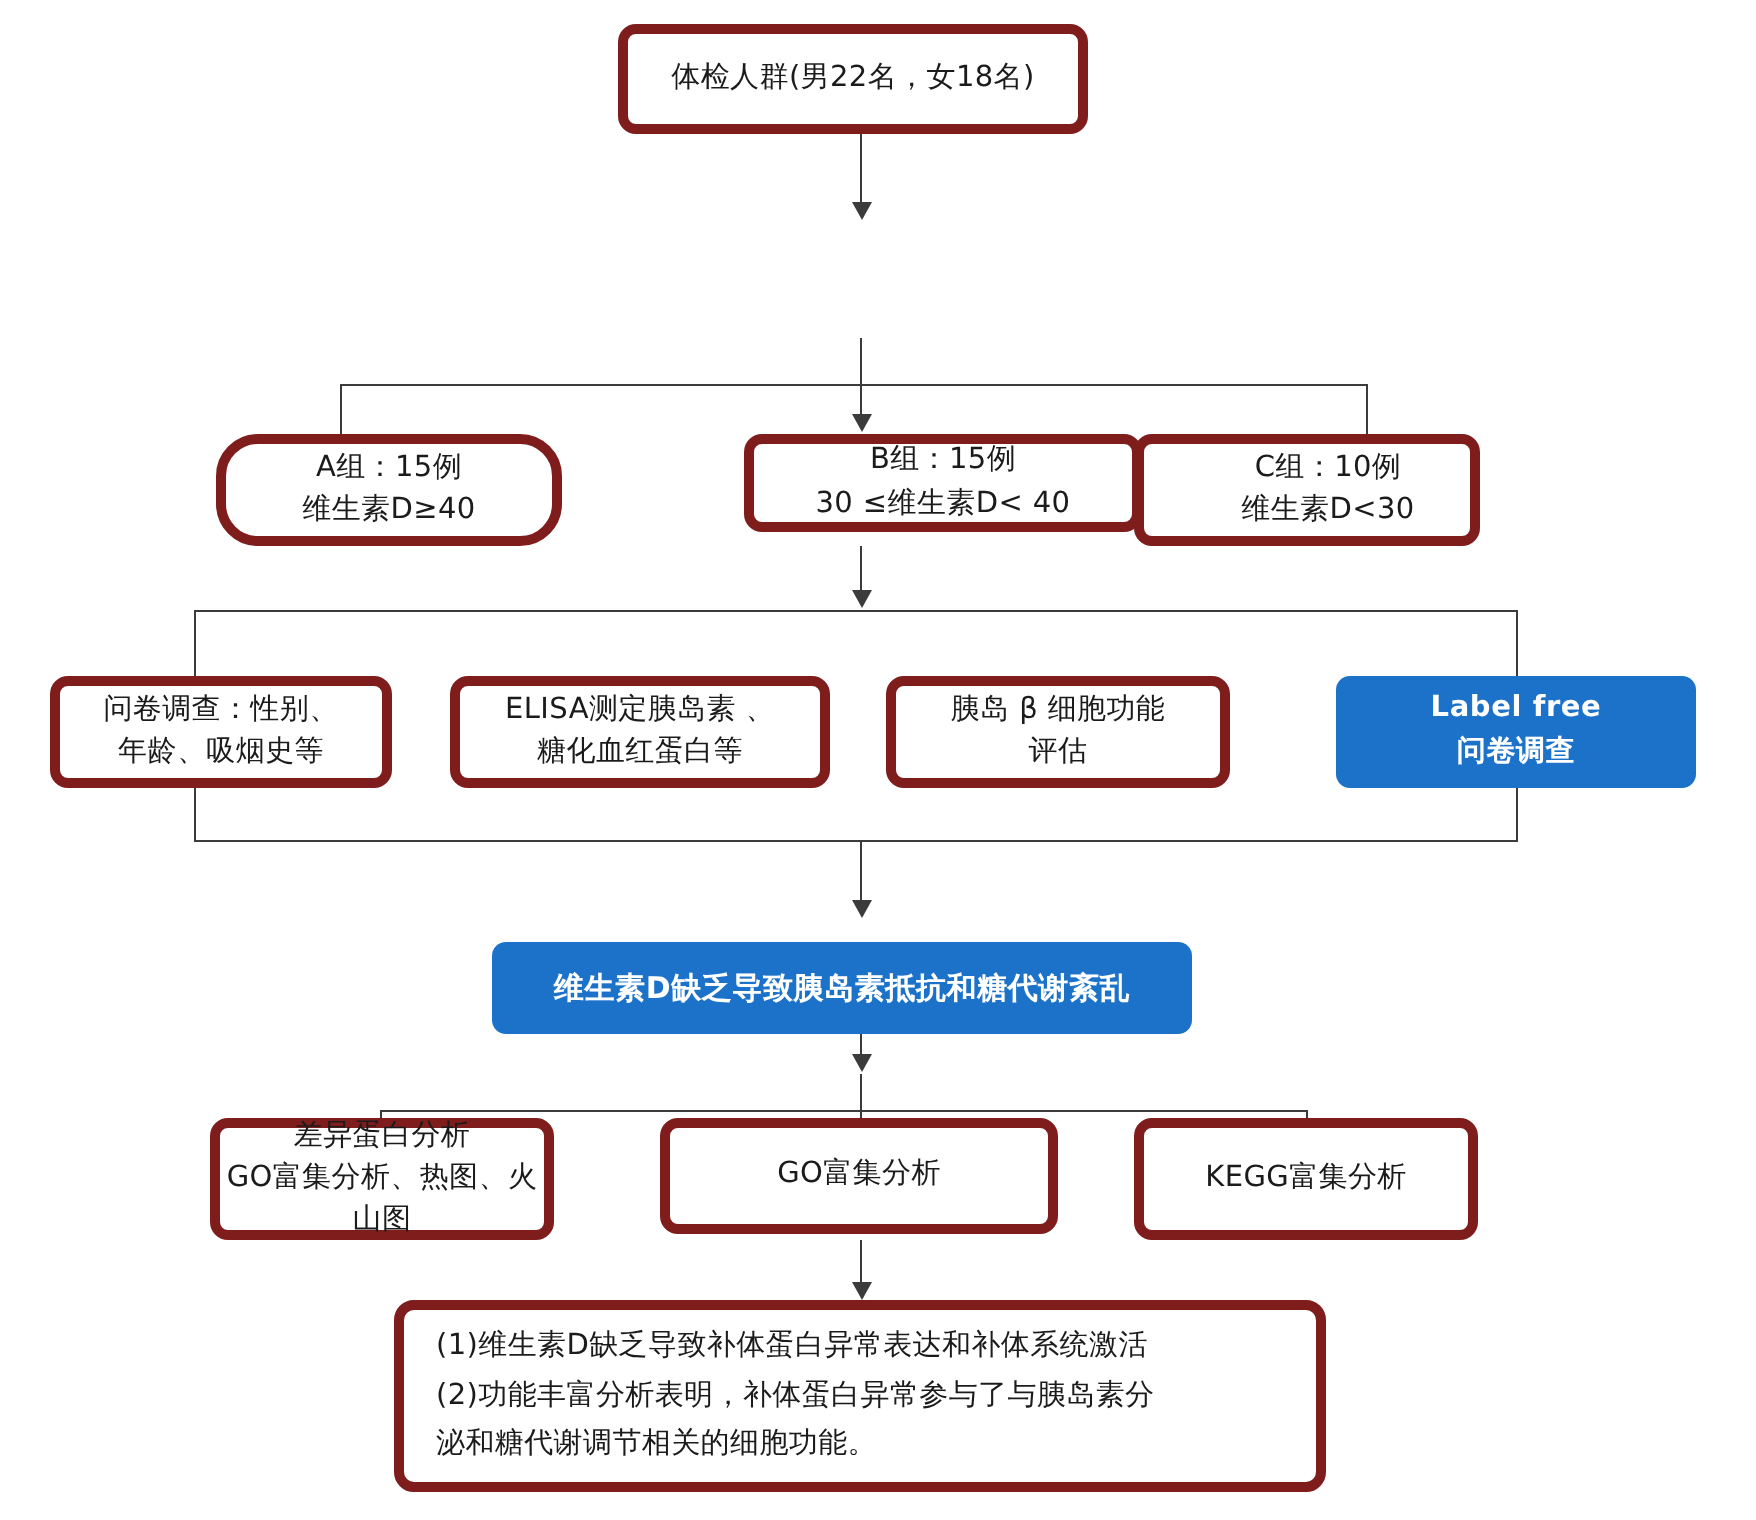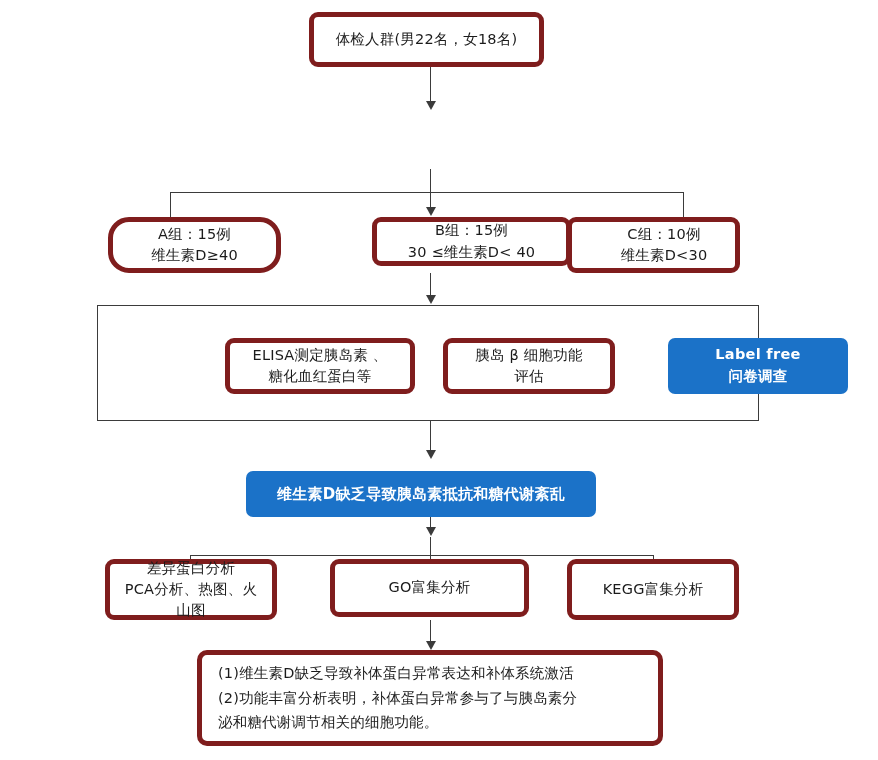--- a/index.html
+++ b/index.html
@@ -114,20 +114,24 @@
 维生素D&lt;30</span>
   </div>
 
   <div class="conn v" style="left:430px; top:273px; height:22px;"></div>
   <div class="arrow-head" style="left:426px; top:295px;"></div>
   <div class="conn h" style="left:97px; top:305px; width:662px;"></div>
   <div class="conn v" style="left:97px; top:305px; height:116px;"></div>
   <div class="conn v" style="left:758px; top:305px; height:116px;"></div>
   <div class="conn h" style="left:97px; top:420px; width:662px;"></div>
 
+  <div class="node plain" style="left:25px; top:338px; width:171px; height:56px;">
+    <span class="txt">问卷调查：性别、
+年龄、吸烟史等</span>
+  </div>
   <div class="node plain" style="left:443px; top:338px; width:172px; height:56px;">
     <span class="txt">胰岛 β 细胞功能
 评估</span>
   </div>
   <div class="node plain" style="left:225px; top:338px; width:190px; height:56px;">
     <span class="txt">ELISA测定胰岛素 、
 糖化血红蛋白等</span>
   </div>
   <div class="node accent" style="left:668px; top:338px; width:180px; height:56px;">
     <span class="txt">Label free
@@ -143,21 +147,21 @@
 
   <div class="conn v" style="left:430px; top:505px; height:23px;"></div>
   <div class="arrow-head" style="left:426px; top:527px;"></div>
   <div class="conn h" style="left:190px; top:555px; width:463px;"></div>
   <div class="conn v" style="left:190px; top:555px; height:14px;"></div>
   <div class="conn v" style="left:653px; top:555px; height:14px;"></div>
   <div class="conn v" style="left:430px; top:537px; height:32px;"></div>
 
   <div class="node plain" style="left:105px; top:559px; width:172px; height:61px;">
     <span class="txt">差异蛋白分析
-PCA分析、热图、火
+GO富集分析、热图、火
 山图</span>
   </div>
   <div class="node plain" style="left:330px; top:559px; width:199px; height:58px;">
     <span class="txt">GO富集分析</span>
   </div>
   <div class="node plain" style="left:567px; top:559px; width:172px; height:61px;">
     <span class="txt">KEGG富集分析</span>
   </div>
 
   <div class="conn v" style="left:430px; top:620px; height:22px;"></div>

